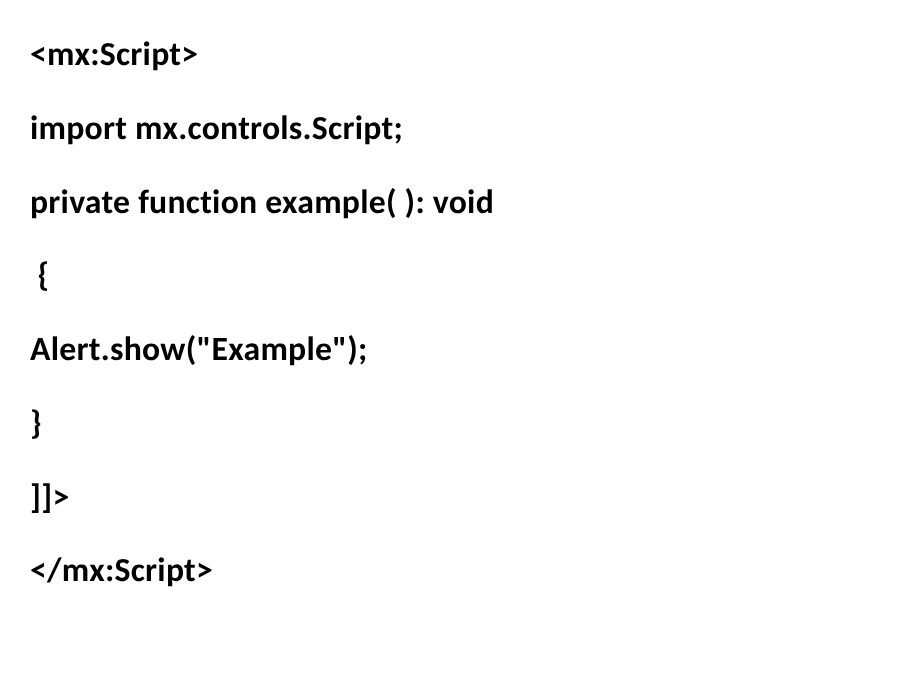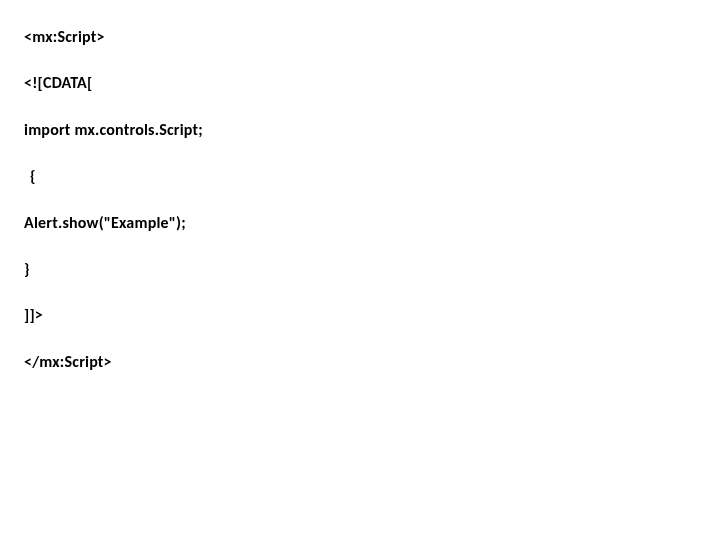--- a/index.html
+++ b/index.html
@@ -12,37 +12,37 @@
   }
   .page {
     box-sizing: border-box;
     padding: 28px 24px 24px 24px;
     width: 720px;
     height: 540px;
   }
   .line {
     font-weight: 700;
     color: #000000;
-    font-size: 16px;
+    font-size: 27px;
     line-height: 1.15;
     margin-bottom: 28px;
     letter-spacing: 0.2px;
   }
   .line:last-child {
     margin-bottom: 0;
   }
   .indent {
     padding-left: 6px;
   }
 </style>
 </head>
 <body>
 
 <div class="page">
   <div class="line">&lt;mx:Script&gt;</div>
-  <div class="line">&lt;![CDATA[</div>
   <div class="line">import mx.controls.Script;</div>
+  <div class="line">private function example( ): void</div>
   <div class="line indent"> {</div>
   <div class="line">Alert.show("Example");</div>
   <div class="line">}</div>
   <div class="line">]]&gt;</div>
   <div class="line">&lt;/mx:Script&gt;</div>
 </div>
 
 </body></html>

